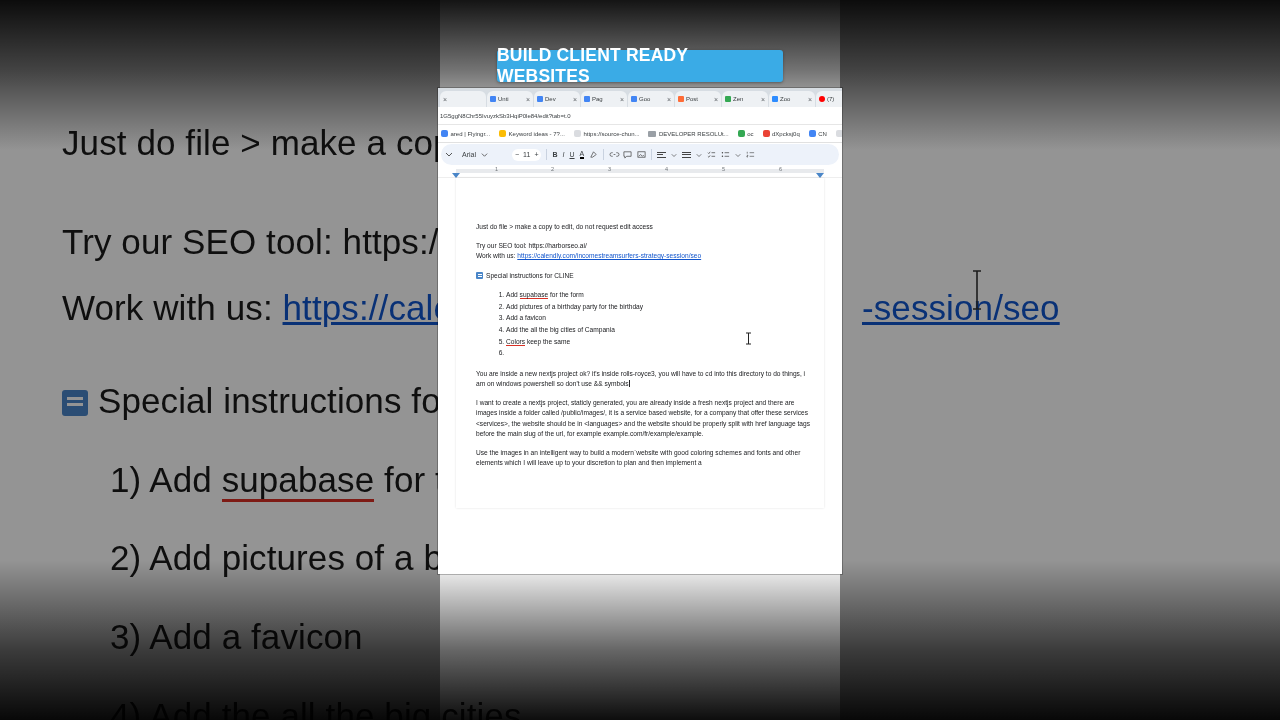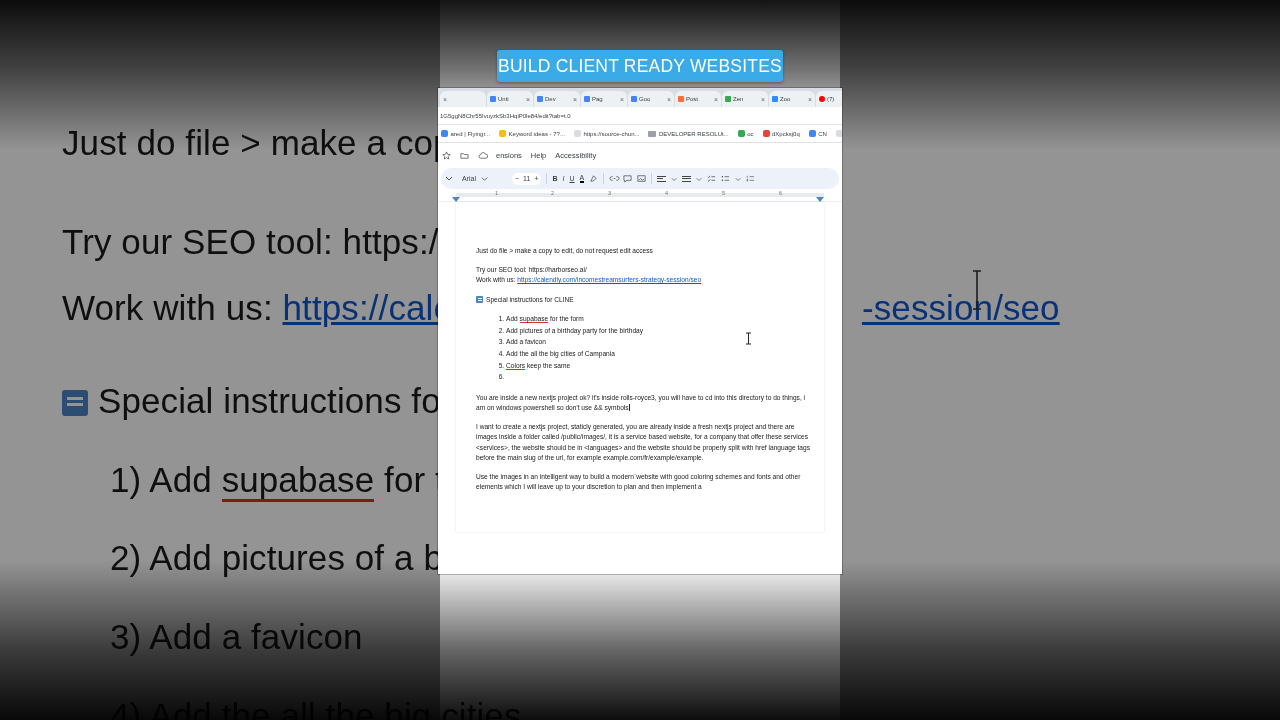--- a/index.html
+++ b/index.html
@@ -50,21 +50,21 @@
   .side-dim.right{right:0;}
 
   
   .banner{
     position:absolute;left:497px;top:50px;width:286px;height:32px;
     background:#3aabe6;border-radius:3px;
     display:flex;align-items:center;justify-content:center;
     box-shadow:0 1px 3px rgba(0,0,0,.35);
   }
   .banner span{
-    color:#fff;font-weight:normal;font-size:17.5px;letter-spacing:.2px;
+    color:#fff;font-weight:bold;font-size:17.5px;letter-spacing:.2px;
     font-family:"Liberation Sans", sans-serif;
   }
 
   
   .capture{
     position:absolute;left:438px;top:88px;width:404px;height:486px;
     background:#fff;overflow:hidden;
     box-shadow:0 0 0 1px rgba(0,0,0,.25);
   }
 
@@ -310,40 +310,20 @@
       <div class="bm">
         <span class="dot b"></span>
         <span>CN</span>
       </div>
       <div class="bm">
         <span class="dot"></span>
 
       </div>
     </div>
 
-    <div class="menurow">
-      <span class="mico">
-        <svg width="9" height="9" viewBox="0 0 10 10">
-            <path d="M5 1 L6.2 3.7 L9 4 L7 6 L7.5 8.9 L5 7.5 L2.5 8.9 L3 6 L1 4 L3.8 3.7 Z" fill="none" stroke="#444" stroke-width=".8"></path>
-          </svg>
-      </span>
-      <span class="mico">
-        <svg width="9" height="9" viewBox="0 0 10 10">
-            <path d="M1 3 H4 L5 4 H9 V8 H1 Z" fill="none" stroke="#444" stroke-width=".8"></path>
-          </svg>
-      </span>
-      <span class="mico">
-        <svg width="11" height="9" viewBox="0 0 12 10">
-            <path d="M3 8 a2 2 0 0 1 0-4 a2.6 2.6 0 0 1 5 -.6 a1.8 1.8 0 0 1 .6 4.6 Z" fill="none" stroke="#444" stroke-width=".8"></path>
-          </svg>
-      </span>
-      <span>ensions</span>
-      <span>Help</span>
-      <span>Accessibility</span>
-    </div>
 
     <div class="toolbar">
       <span class="tb-ico">
         <svg width="8" height="8" viewBox="0 0 8 8">
             <path d="M1 3 L4 6 L7 3" fill="none" stroke="#444" stroke-width=".9"></path>
           </svg>
       </span>
       <div class="tb-sel tb-font">
         <span>Arial</span>
         <svg width="7" height="7" viewBox="0 0 8 8">

